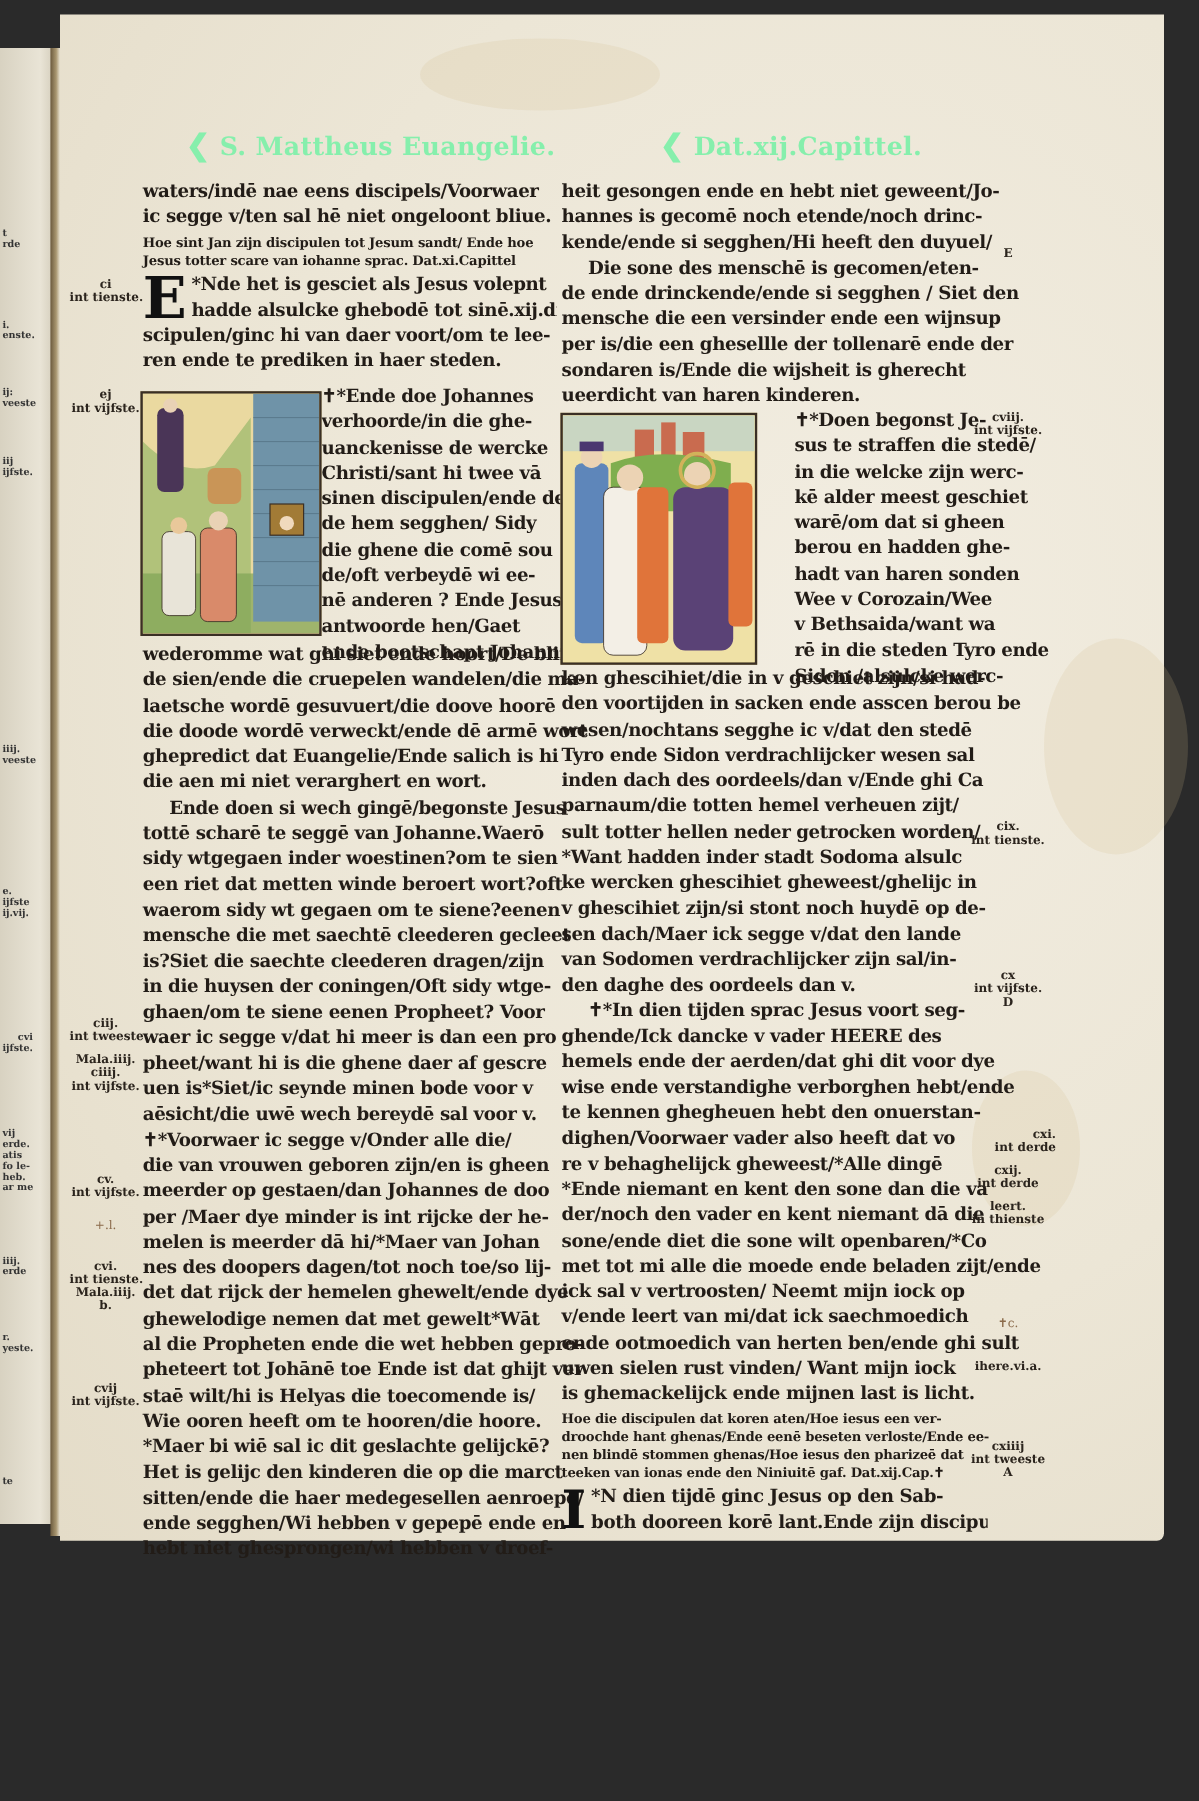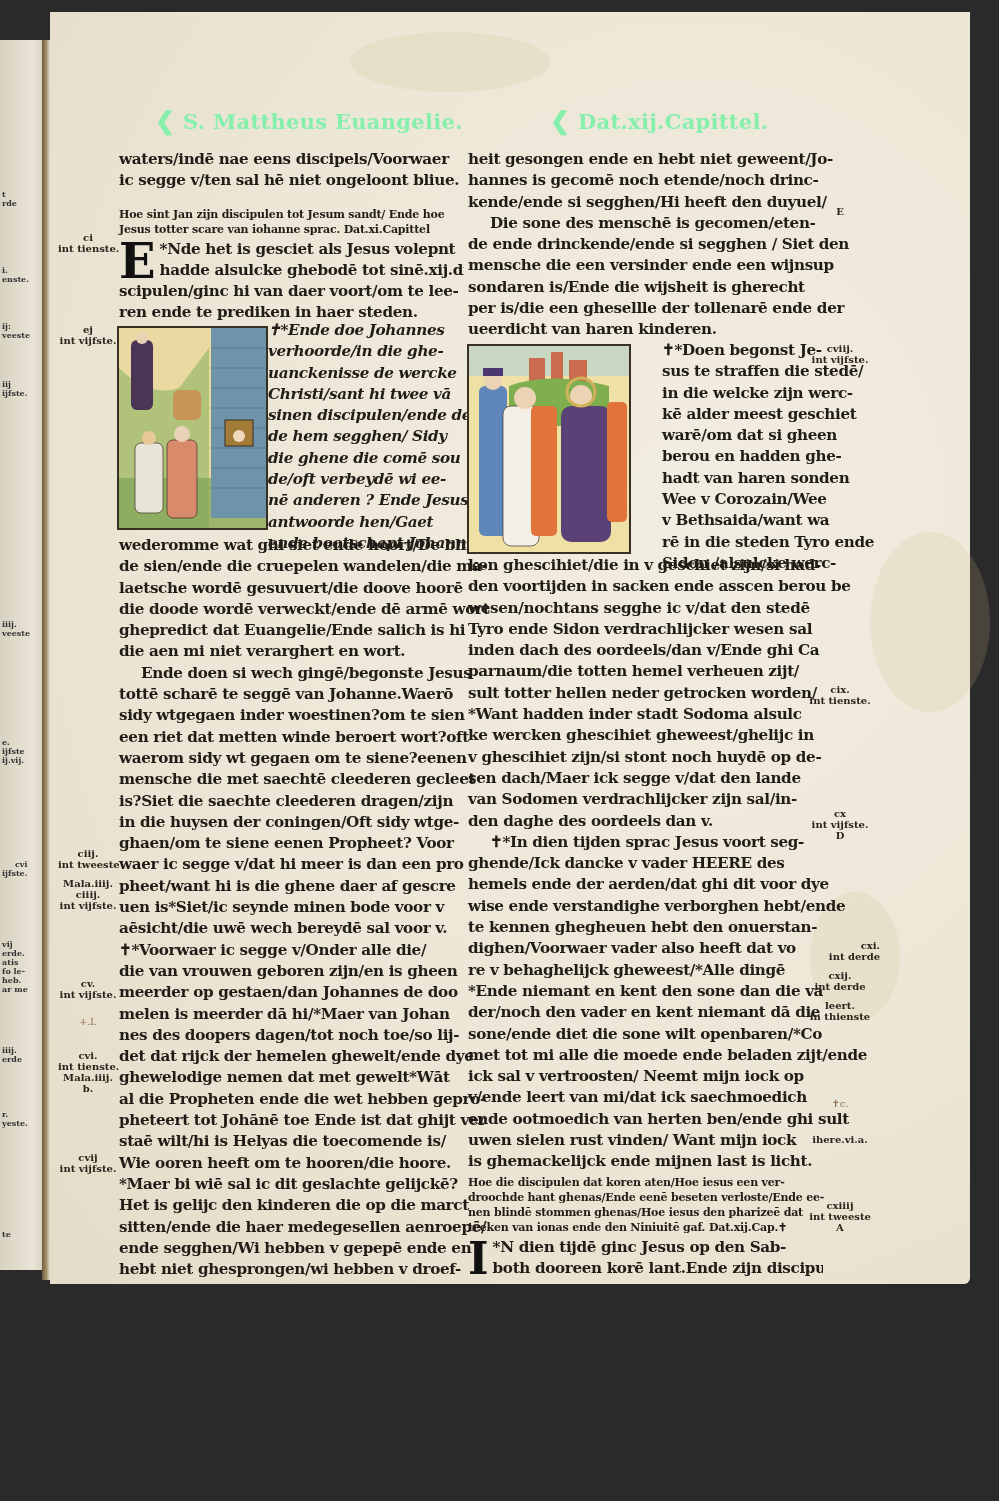--- a/index.html
+++ b/index.html
@@ -83,35 +83,35 @@
 </div>
 <div class="running" style="left:550px;">
   <span style="font-size:24px">❮</span> <span>Dat.xij.Capittel.</span>
 </div>
 
 <div class="col" style="left:119px;top:149px;width:345px;">
   <div id="lc-top">
       <div class="line">waters/indē nae eens discipels/Voorwaer</div>
       <div class="line">ic segge v/ten sal hē niet ongeloont bliue.</div>
     </div>
-  <div id="lc-sum" style="margin:15px 0 2px 0;">
+  <div id="lc-sum" style="margin:3px 0 2px 0;">
       <div class="sum">Hoe sint Jan zijn discipulen tot Jesum sandt/ Ende hoe</div>
       <div class="sum">Jesus totter scare van iohanne sprac. Dat.xi.Capittel</div>
     </div>
   <div style="overflow:hidden;">
     <span class="initial">E</span>
     <div id="lc-open">
         <div class="line">*Nde het is gesciet als Jesus volepnt</div>
         <div class="line">hadde alsulcke ghebodē tot sinē.xij.di</div>
         <div class="line">scipulen/ginc hi van daer voort/om te lee-</div>
         <div class="line">ren ende te prediken in haer steden.</div>
       </div>
   </div>
 </div>
-<div class="col" style="left:268px;top:320px;width:164px;font-style:italic;" id="lc-beside">
+<div class="col" style="left:268px;top:320px;width:164px;" id="lc-beside">
     <div class="line">✝*Ende doe Johannes</div>
     <div class="line">verhoorde/in die ghe-</div>
     <div class="line">uanckenisse de wercke</div>
     <div class="line">Christi/sant hi twee vā</div>
     <div class="line">sinen discipulen/ende de-</div>
     <div class="line">de hem segghen/ Sidy</div>
     <div class="line">die ghene die comē sou</div>
     <div class="line">de/oft verbeydē wi ee-</div>
     <div class="line">nē anderen ? Ende Jesus</div>
     <div class="line">antwoorde hen/Gaet</div>
@@ -133,20 +133,21 @@
     <div class="line">is?Siet die saechte cleederen dragen/zijn</div>
     <div class="line">in die huysen der coningen/Oft sidy wtge-</div>
     <div class="line">ghaen/om te siene eenen Propheet? Voor</div>
     <div class="line">waer ic segge v/dat hi meer is dan een pro</div>
     <div class="line">pheet/want hi is die ghene daer af gescre</div>
     <div class="line">uen is*Siet/ic seynde minen bode voor v</div>
     <div class="line">aēsicht/die uwē wech bereydē sal voor v.</div>
     <div class="line">✝*Voorwaer ic segge v/Onder alle die/</div>
     <div class="line">die van vrouwen geboren zijn/en is gheen</div>
     <div class="line">meerder op gestaen/dan Johannes de doo</div>
+    <div class="line">per /Maer dye minder is int rijcke der he-</div>
     <div class="line">melen is meerder dā hi/*Maer van Johan</div>
     <div class="line">nes des doopers dagen/tot noch toe/so lij-</div>
     <div class="line">det dat rijck der hemelen ghewelt/ende dye</div>
     <div class="line">ghewelodige nemen dat met gewelt*Wāt</div>
     <div class="line">al die Propheten ende die wet hebben gepro-</div>
     <div class="line">pheteert tot Johānē toe Ende ist dat ghijt ver</div>
     <div class="line">staē wilt/hi is Helyas die toecomende is/</div>
     <div class="line">Wie ooren heeft om te hooren/die hoore.</div>
     <div class="line">*Maer bi wiē sal ic dit geslachte gelijckē?</div>
     <div class="line">Het is gelijc den kinderen die op die marct</div>
@@ -184,22 +185,22 @@
   </svg>
 </div>
 
 <div class="col" style="left:468px;top:149px;width:355px;" id="rc-top">
     <div class="line">heit gesongen ende en hebt niet geweent/Jo-</div>
     <div class="line">hannes is gecomē noch etende/noch drinc-</div>
     <div class="line">kende/ende si segghen/Hi heeft den duyuel/</div>
     <div class="line ind">Die sone des menschē is gecomen/eten-</div>
     <div class="line">de ende drinckende/ende si segghen / Siet den</div>
     <div class="line">mensche die een versinder ende een wijnsup</div>
+    <div class="line">per is/die een ghesellle der tollenarē ende der</div>
     <div class="line">sondaren is/Ende die wijsheit is gherecht</div>
-    <div class="line">per is/die een ghesellle der tollenarē ende der</div>
     <div class="line">ueerdicht van haren kinderen.</div>
   </div>
 <div class="col" style="left:662px;top:340px;width:200px;" id="rc-beside">
     <div class="line">✝*Doen begonst Je-</div>
     <div class="line">sus te straffen die stedē/</div>
     <div class="line">in die welcke zijn werc-</div>
     <div class="line">kē alder meest geschiet</div>
     <div class="line">warē/om dat si gheen</div>
     <div class="line">berou en hadden ghe-</div>
     <div class="line">hadt van haren sonden</div>

